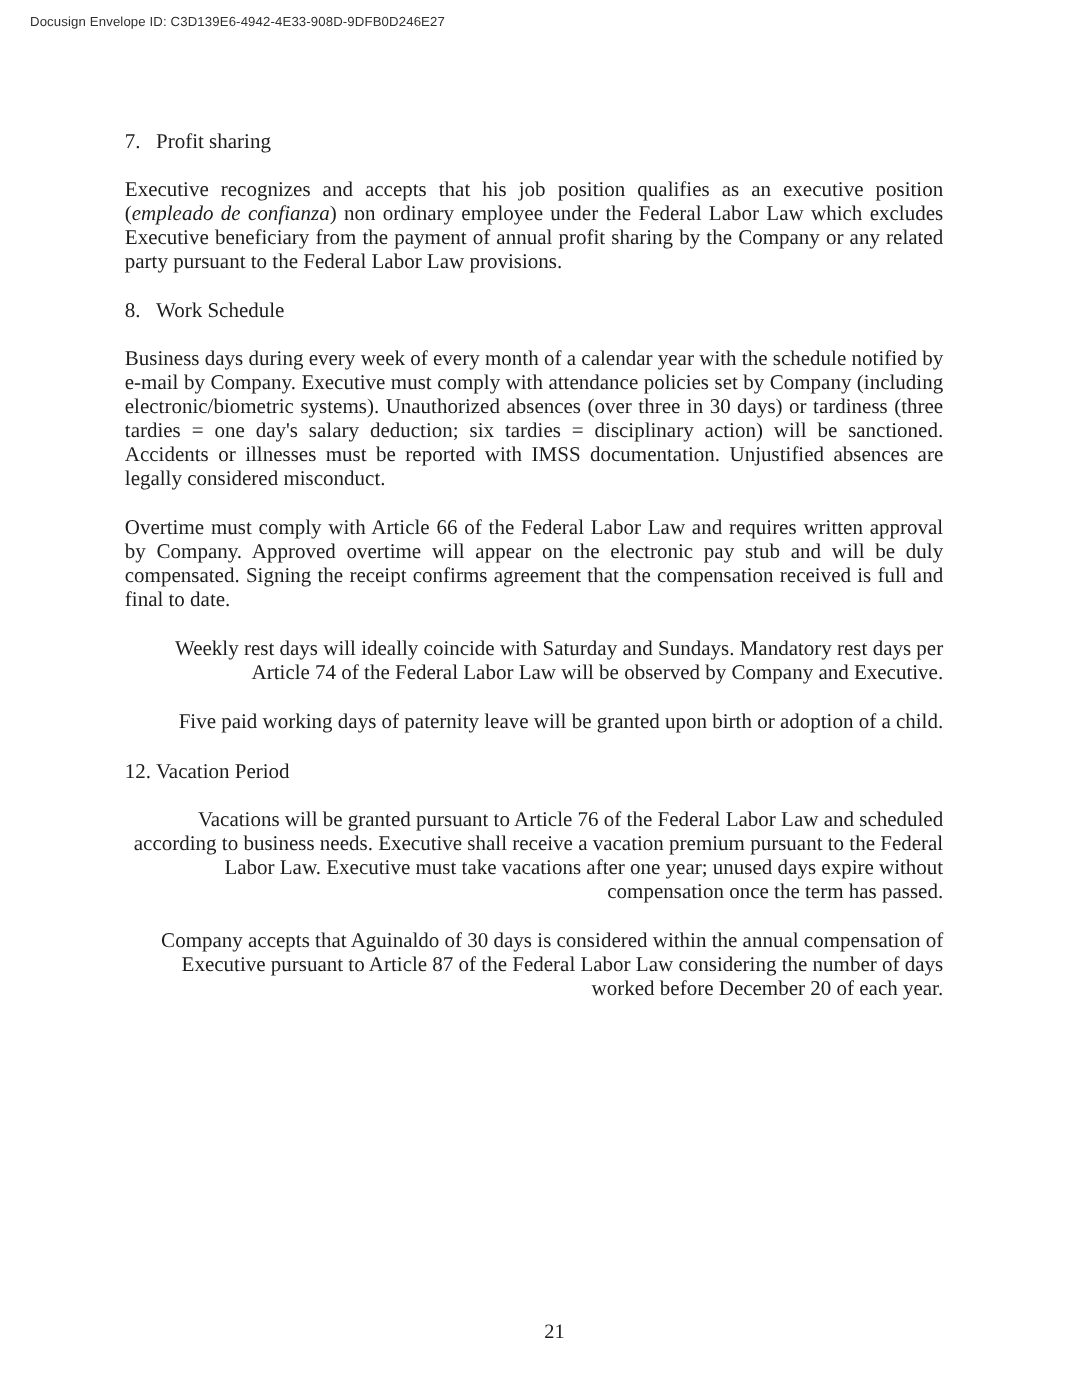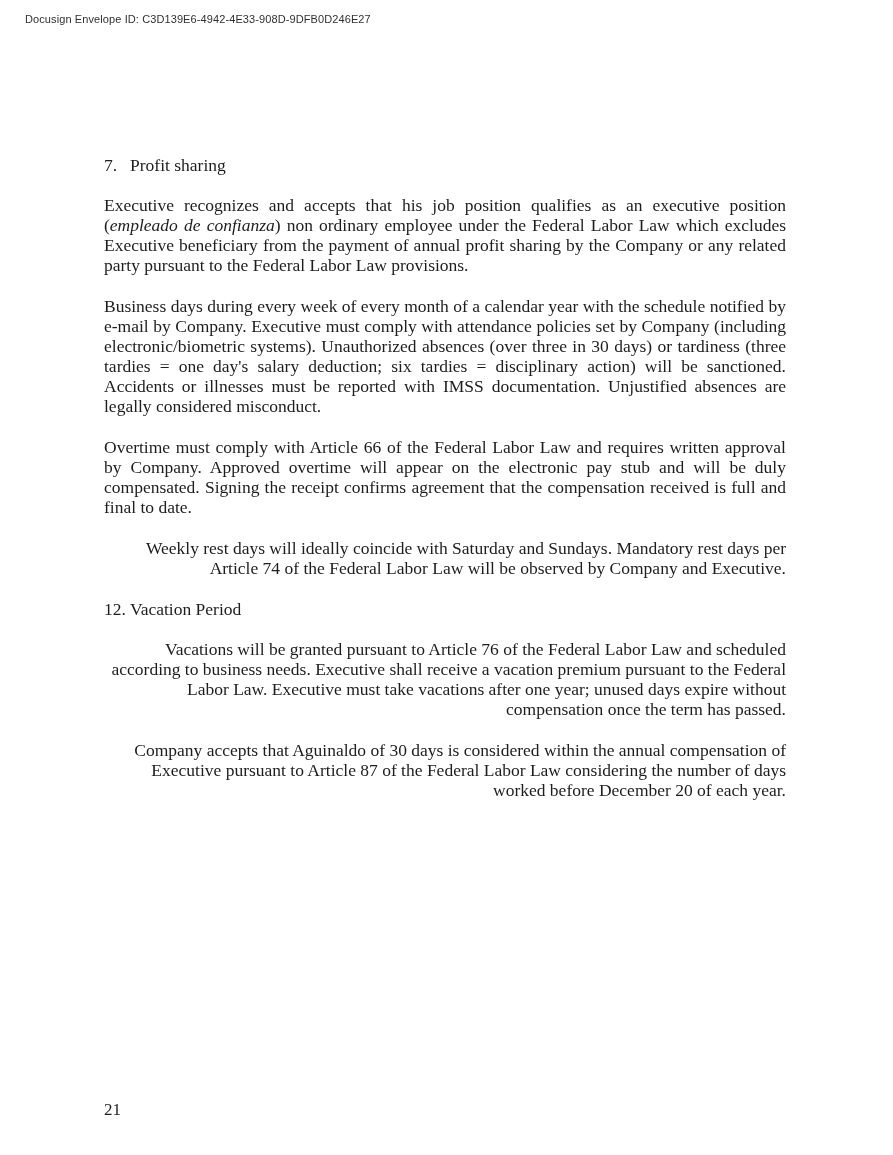--- a/index.html
+++ b/index.html
@@ -27,21 +27,20 @@
     letter-spacing: 0.1px;
     white-space: nowrap;
   }
   .content {
     position: absolute;
     left: 104px;
     top: 107px;
     width: 682px;
     font-size: 17.5px;
     line-height: 20px;
-    margin-top: 48px;
   }
   .heading {
     margin: 0 0 20px 0;
     white-space: nowrap;
   }
   .heading .num {
     display: inline-block;
     width: 26px;
   }
   .content p {
@@ -49,48 +48,52 @@
     text-align: right;
   }
   .content p.just {
     text-align: justify;
   }
   .it {
     font-style: italic;
   }
   .page-number {
     position: absolute;
-    left: 104px;
+    left: 120px;
     top: 1100px;
     width: 684px;
-    text-align: left;
+    text-align: center;
     font-size: 17px;
     line-height: 20px;
   }
 </style>
 </head>
 <body>
 
 <div class="page">
 
   <div class="doc-header">Docusign Envelope ID: C3D139E6-4942-4E33-908D-9DFB0D246E27</div>
 
   <div class="content">
 
     <div class="heading">
       <span class="num">7.</span><span>Profit sharing</span>
     </div>
     <p class="just"><span>Executive recognizes and accepts that his job position qualifies as an executive position (</span><span class="it">empleado de confianza</span><span>) non ordinary employee under the Federal Labor Law which excludes Executive beneficiary from the payment of annual profit sharing by the Company or any related party pursuant to the Federal Labor Law provisions.</span></p>
 
+    <div class="heading">
+      <span class="num">8.</span><span>Work Schedule</span>
+    </div>
     <p class="just">Business days during every week of every month of a calendar year with the schedule notified by e-mail by Company. Executive must comply with attendance policies set by Company (including electronic/biometric systems). Unauthorized absences (over three in 30 days) or tardiness (three tardies = one day's salary deduction; six tardies = disciplinary action) will be sanctioned. Accidents or illnesses must be reported with IMSS documentation. Unjustified absences are legally considered misconduct.</p>
 
     <p class="just">Overtime must comply with Article 66 of the Federal Labor Law and requires written approval by Company. Approved overtime will appear on the electronic pay stub and will be duly compensated. Signing the receipt confirms agreement that the compensation received is full and final to date.</p>
 
     <p>Weekly rest days will ideally coincide with Saturday and Sundays. Mandatory rest days per Article 74 of the Federal Labor Law will be observed by Company and Executive.</p>
 
+    <p>Five paid working days of paternity leave will be granted upon birth or adoption of a child.</p>
 
     <div class="heading">
       <span class="num">12.</span><span>Vacation Period</span>
     </div>
     <p>Vacations will be granted pursuant to Article 76 of the Federal Labor Law and scheduled according to business needs. Executive shall receive a vacation premium pursuant to the Federal Labor Law. Executive must take vacations after one year; unused days expire without compensation once the term has passed.</p>
 
     <p>Company accepts that Aguinaldo of 30 days is considered within the annual compensation of Executive pursuant to Article 87 of the Federal Labor Law considering the number of days worked before December 20 of each year.</p>
 
 
   </div>

